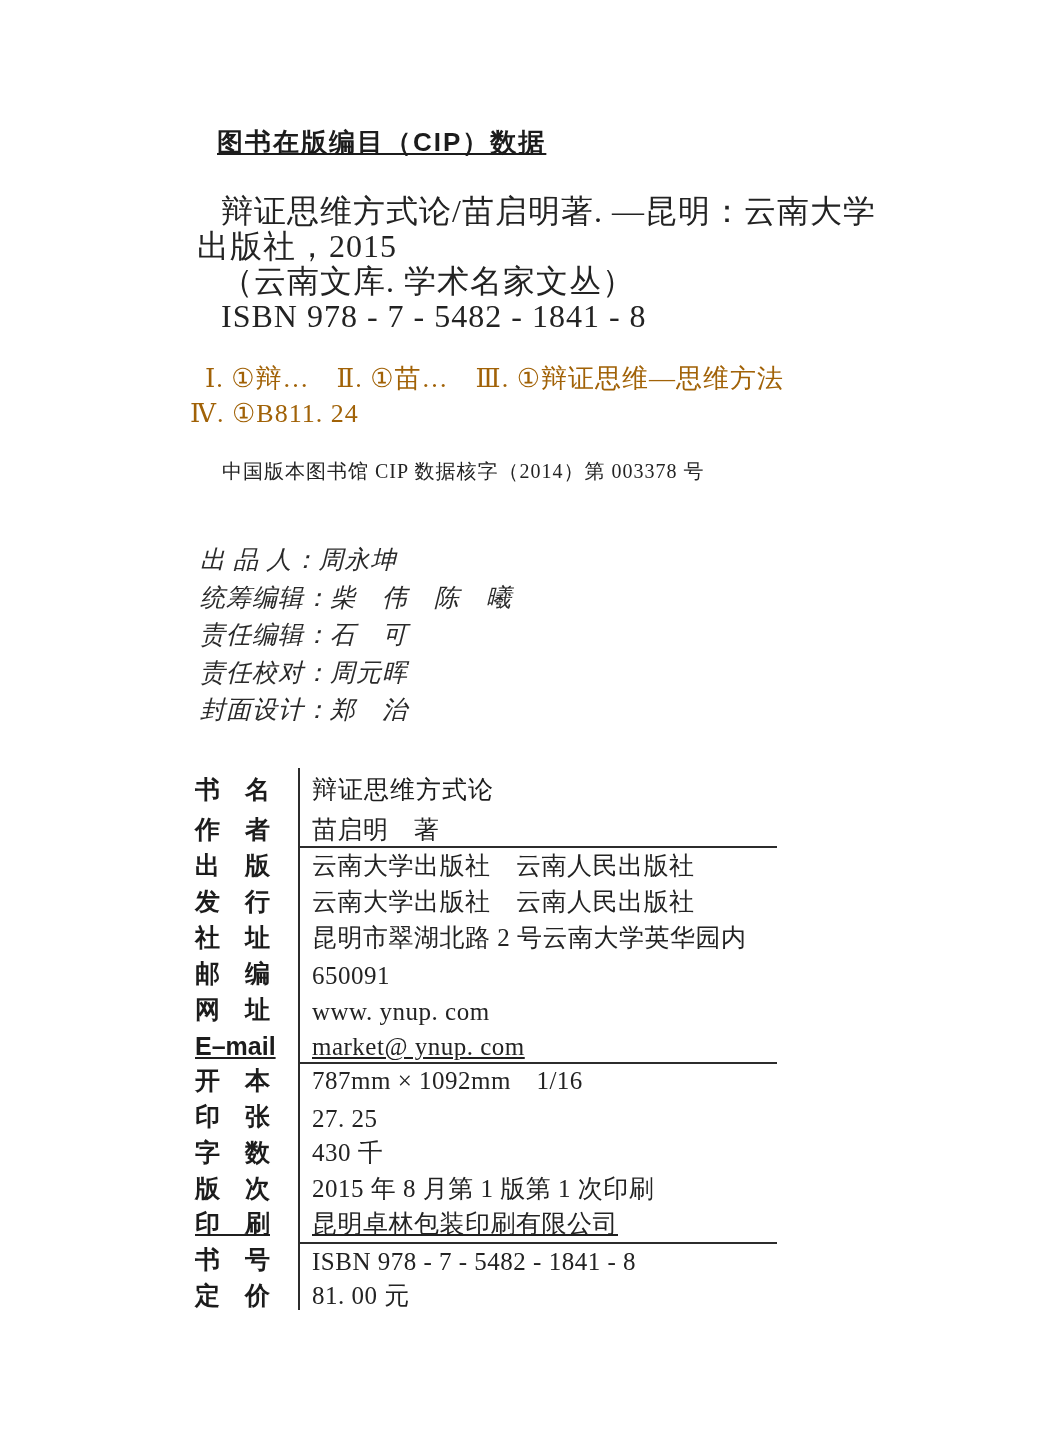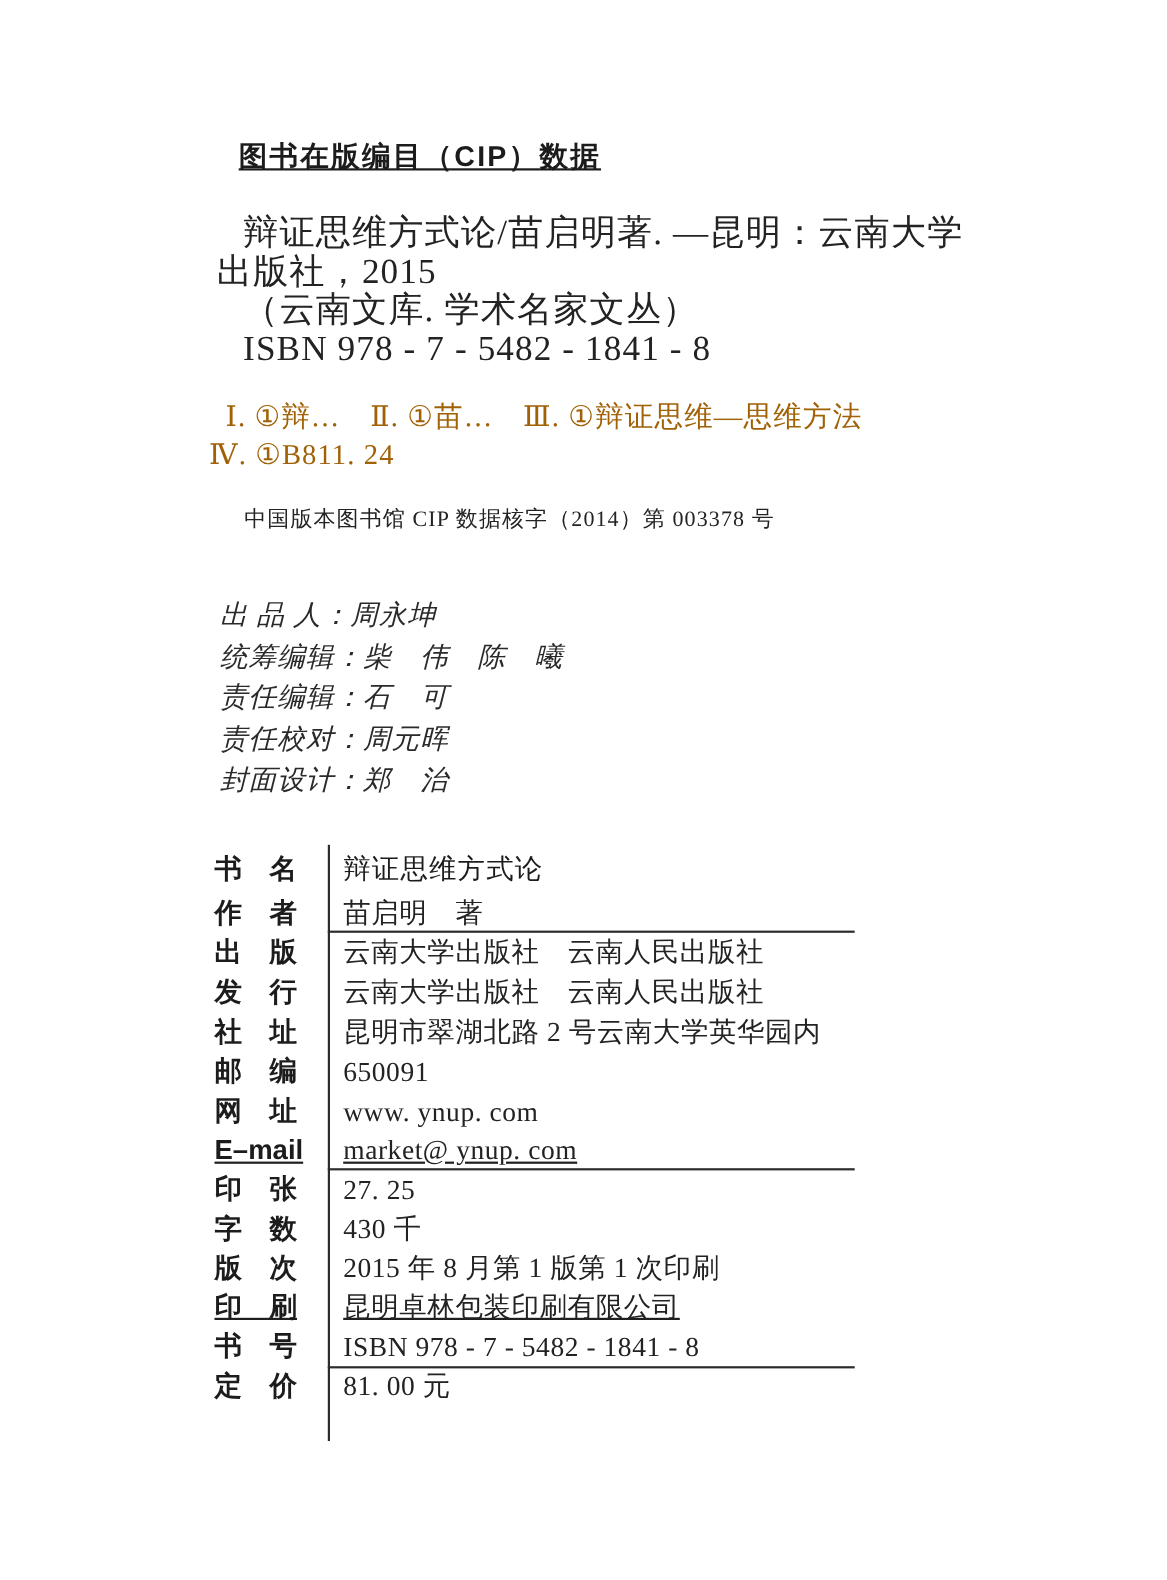--- a/index.html
+++ b/index.html
@@ -197,20 +197,24 @@
     </div>
     <div class="crow">
       <span class="row-label">网　址</span>
       <span class="row-value">www. ynup. com</span>
     </div>
     <div class="crow short">
       <span class="row-label">E–mail</span>
       <span class="row-value">market@ ynup. com</span>
     </div>
     <div class="crow">
+      <span class="row-label">开　本</span>
+      <span class="row-value">787mm × 1092mm　1/16</span>
+    </div>
+    <div class="crow">
       <span class="row-label">印　张</span>
       <span class="row-value">27. 25</span>
     </div>
     <div class="crow">
       <span class="row-label">字　数</span>
       <span class="row-value">430 千</span>
     </div>
     <div class="crow">
       <span class="row-label">版　次</span>
       <span class="row-value">2015 年 8 月第 1 版第 1 次印刷</span>

